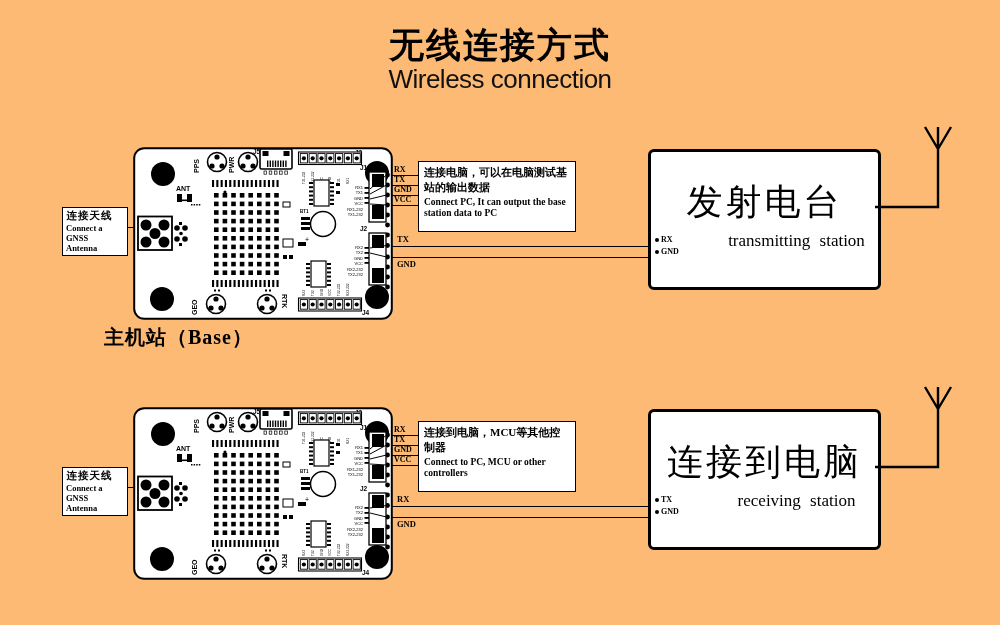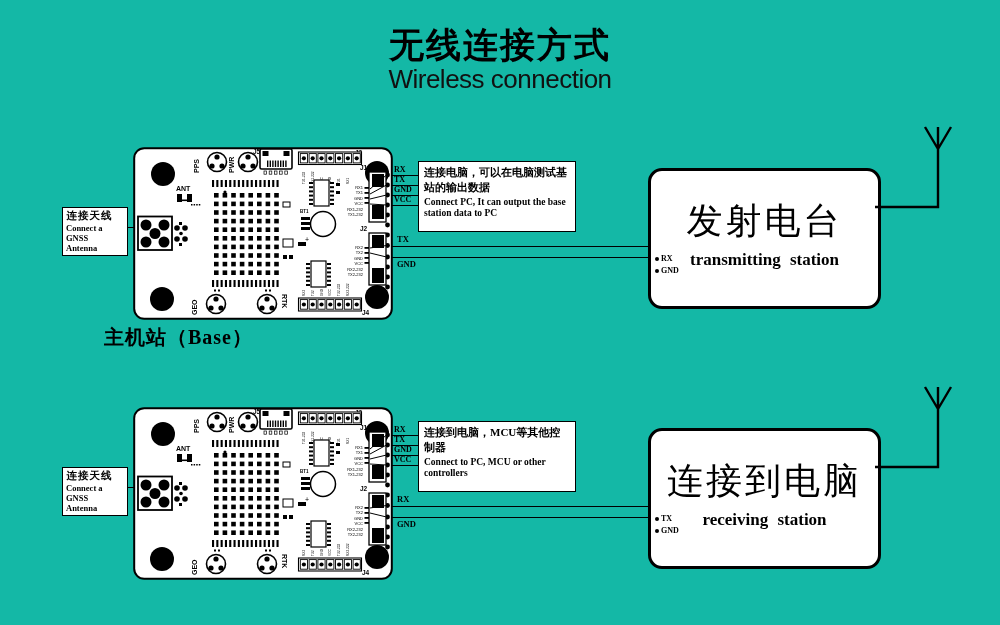--- a/index.html
+++ b/index.html
@@ -1,16 +1,16 @@
 <!DOCTYPE html>
 <html><head>
 <meta charset="utf-8">
 <style>
   html,body{margin:0;padding:0;background:#fff;}
-  #canvas{position:relative;width:1000px;height:625px;background:#14b8a6;overflow:hidden;
+  #canvas{position:relative;width:1000px;height:625px;background:#fdba74;overflow:hidden;
           font-family:"Liberation Serif","DejaVu Serif",serif;color:#000;}
   .abs{position:absolute;}
   
   #title-zh{top:22px;left:0;width:100%;text-align:center;font-family:"Liberation Sans","DejaVu Sans",sans-serif;
             font-size:35px;font-weight:600;letter-spacing:2px;}
   #title-en{top:64px;left:0;width:100%;text-align:center;font-family:"Liberation Sans","DejaVu Sans",sans-serif;
             font-size:26px;font-weight:400;letter-spacing:-0.5px;color:#111;}
   
   .section{position:absolute;left:0;width:1000px;height:235px;}
   .note-left{left:62px;top:60px;width:66px;border:1.2px solid #000;box-sizing:border-box;
@@ -22,26 +22,26 @@
   .caption{left:104px;top:177px;width:290px;text-align:left;font-size:20px;font-weight:bold;letter-spacing:1px;}
   .wire{background:#000;height:1.4px;}
   .uart-wire{left:392px;width:27px;}
   .uart-label{left:394px;width:26px;font-size:8px;font-weight:bold;line-height:9px;}
   .pc-note{left:418px;top:14px;width:158px;border:1.2px solid #000;box-sizing:border-box;
            padding:3px 5px 12px 5px;background:#fff;}
   .pc-note .zh{display:block;font-size:11px;font-weight:bold;line-height:1.35;}
   .pc-note .en{display:block;font-size:9.5px;font-weight:600;line-height:1.2;margin-top:2px;}
   .radio-wire{left:392px;width:262px;}
   .radio-label{left:397px;font-size:8.5px;font-weight:bold;line-height:9px;}
-  .station{left:648px;top:21px;width:227px;height:135px;border:3px solid #000;border-radius:14px;
+  .station{left:648px;top:2px;width:227px;height:135px;border:3px solid #000;border-radius:6px;
            box-sizing:content-box;background:#fff;}
   .station-zh{position:absolute;top:26px;left:0;width:100%;text-align:center;
               font-family:"Liberation Sans","DejaVu Sans",sans-serif;font-size:36px;font-weight:500;letter-spacing:3px;}
   .station-en{position:absolute;top:79px;left:0;width:100%;text-align:center;
-              font-size:17px;font-weight:bold;word-spacing:5px;}
+              font-size:17px;font-weight:normal;word-spacing:5px;padding-left:32px;}
   .station-pin{position:absolute;left:4px;font-size:8px;font-weight:bold;line-height:8px;}
   .station-pin .dot{display:inline-block;width:4px;height:4px;border-radius:50%;background:#000;
                     vertical-align:middle;margin-right:2px;}
   .pin-a{top:84px;}
   .pin-b{top:95.5px;}
   .antenna{left:868px;top:-28px;}
 </style>
 </head>
 <body>
 

